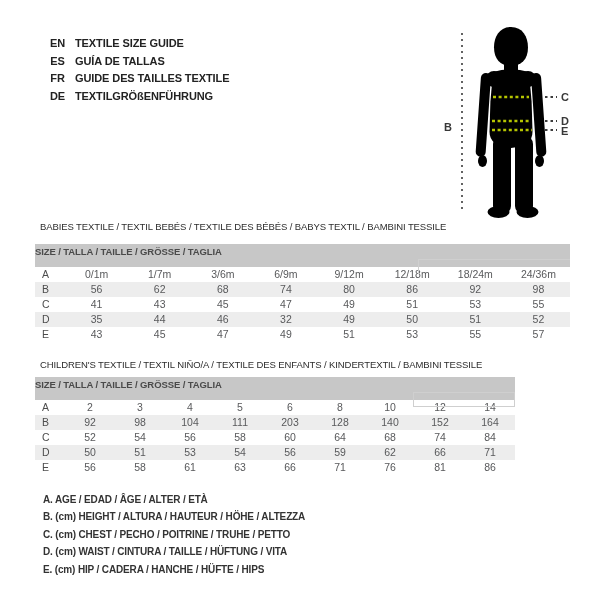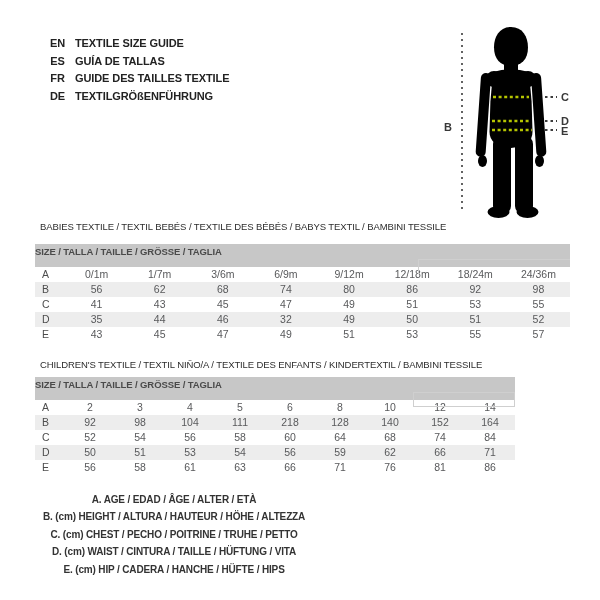--- a/index.html
+++ b/index.html
@@ -37,21 +37,21 @@
   .t-row{display:flex;height:15px;line-height:15px;font-size:10.5px;color:var(--table-text);}
   .t-row:nth-child(even){background:var(--row-stripe);}
   .cell{flex:1;text-align:center;}
   .cell.label{flex:0 0 30px;text-align:left;padding-left:7px;color:#4d4d4d;font-weight:500;}
   
   .sel-box{position:absolute;border:1px solid #cfcfcf;pointer-events:none;}
   .sel-babies{left:383px;top:15px;width:152px;height:15px;border-right:none;border-bottom:none;}
   .sel-children{left:378px;top:15px;width:102px;height:15px;}
 
   
-  .legend{position:absolute;left:43px;top:491px;text-align:center;}
+  .legend{position:absolute;left:43px;top:491px;}
   .legend-line{line-height:17.4px;font-size:10px;font-weight:600;color:#333;letter-spacing:-0.15px;white-space:nowrap;}
 </style>
 </head>
 <body>
 
 <div class="page">
 
   <div class="lang-block">
     <div class="lang-row">
       <span class="lang-code">EN</span>
@@ -184,21 +184,21 @@
           <span class="cell">10</span>
           <span class="cell">12</span>
           <span class="cell">14</span>
         </div>
         <div class="t-row">
           <span class="cell label">B</span>
           <span class="cell">92</span>
           <span class="cell">98</span>
           <span class="cell">104</span>
           <span class="cell">111</span>
-          <span class="cell">218</span>
+          <span class="cell">203</span>
           <span class="cell">128</span>
           <span class="cell">140</span>
           <span class="cell">152</span>
           <span class="cell">164</span>
         </div>
         <div class="t-row">
           <span class="cell label">C</span>
           <span class="cell">52</span>
           <span class="cell">54</span>
           <span class="cell">56</span>

